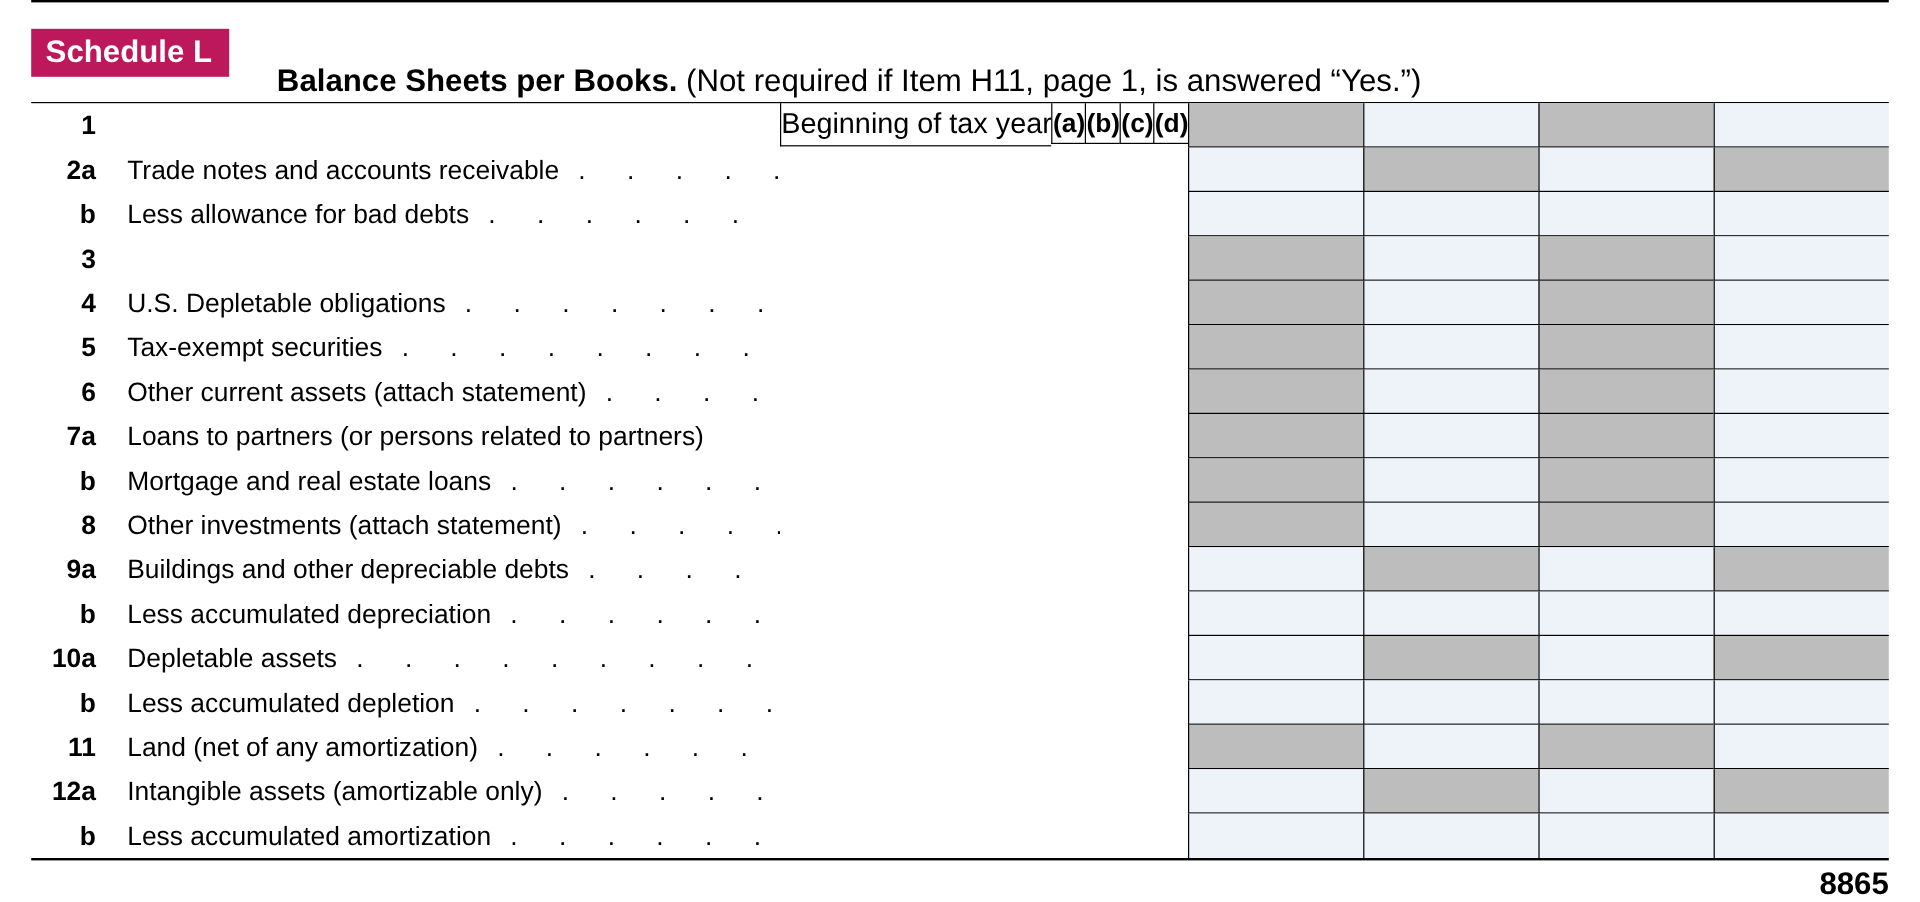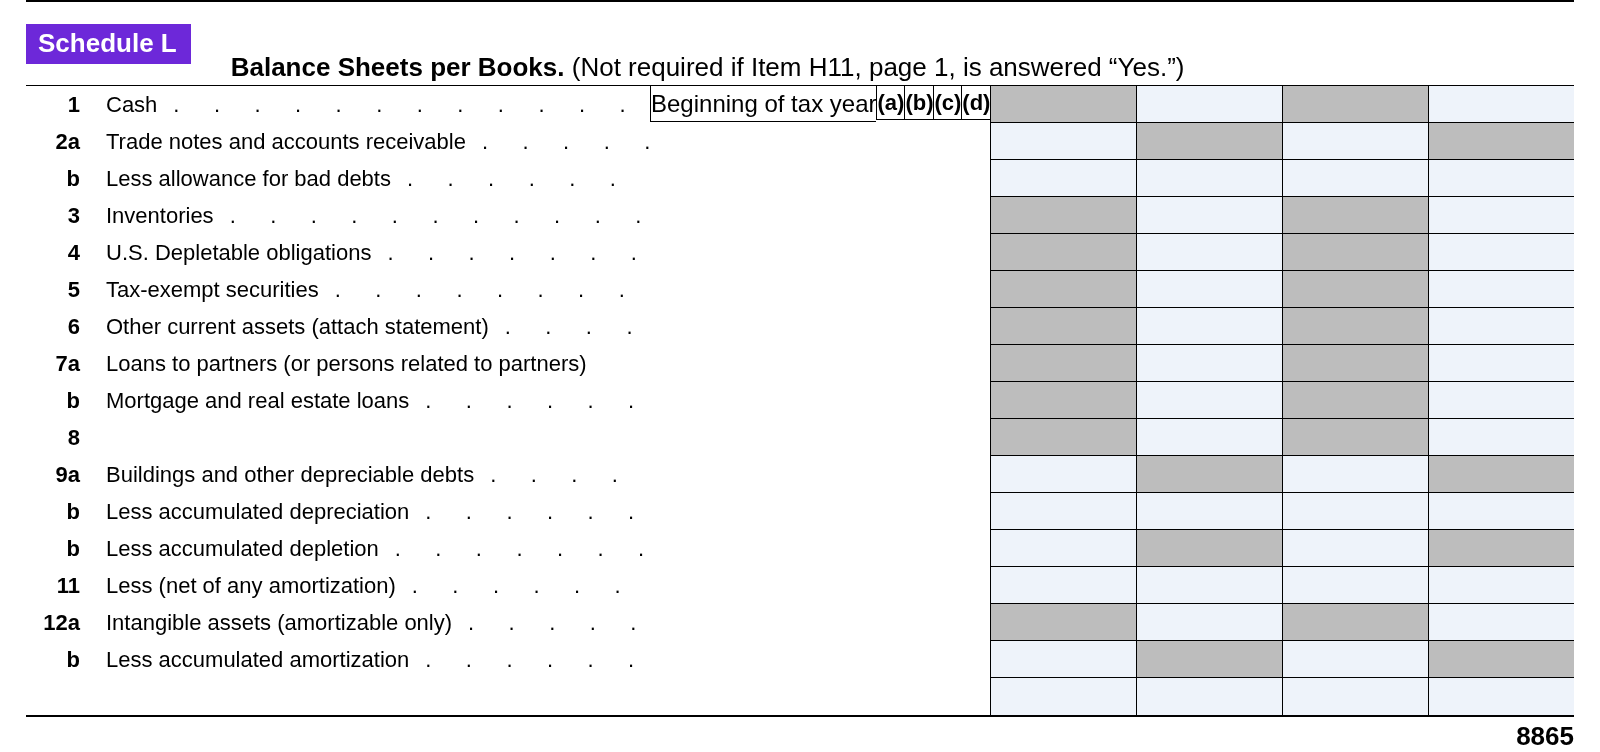--- a/index.html
+++ b/index.html
@@ -19,21 +19,21 @@
     }
     .top-rule {
       border-top: 2px solid #000;
     }
     .schedule-header {
       display: flex;
       align-items: center;
       border-bottom: 1.5px solid #000;
     }
     .schedule-badge {
-      background: #6d28d9;
+      background: #be185d;
       color: #fff;
       font-weight: bold;
       font-size: 26px;
       padding: 4px 14px 5px 12px;
       white-space: nowrap;
     }
     .schedule-title {
       font-size: 26px;
       padding-left: 40px;
       padding-top: 2px;
@@ -167,33 +167,31 @@
       <span class="bold">Balance Sheets per Books.</span><span> (Not required if Item H11, page 1, is answered “Yes.”)</span>
     </div>
   </div>
 
   <div class="main-table">
 
     <div class="left-col">
       <div id="label-rows">
           <div class="row">
             <div class="row-num">1</div>
-            <div class="row-label">Cash</div>
           </div>
           <div class="row">
             <div class="row-num">2a</div>
             <div class="row-label">Trade notes and accounts receivable</div>
           </div>
           <div class="row">
             <div class="row-num">b</div>
             <div class="row-label">Less allowance for bad debts</div>
           </div>
           <div class="row">
             <div class="row-num">3</div>
-            <div class="row-label">Inventories</div>
           </div>
           <div class="row">
             <div class="row-num">4</div>
             <div class="row-label">U.S. Depletable obligations</div>
           </div>
           <div class="row">
             <div class="row-num">5</div>
             <div class="row-label">Tax-exempt securities</div>
           </div>
           <div class="row">
@@ -203,36 +201,41 @@
           <div class="row">
             <div class="row-num">7a</div>
             <div class="row-label no-dots">Loans to partners (or persons related to partners)</div>
           </div>
           <div class="row">
             <div class="row-num">b</div>
             <div class="row-label">Mortgage and real estate loans</div>
           </div>
           <div class="row">
             <div class="row-num">8</div>
+            <div class="row-label">Other investments (attach statement)</div>
           </div>
           <div class="row">
             <div class="row-num">9a</div>
             <div class="row-label">Buildings and other depreciable debts</div>
           </div>
           <div class="row">
             <div class="row-num">b</div>
             <div class="row-label">Less accumulated depreciation</div>
           </div>
           <div class="row">
+            <div class="row-num">10a</div>
+            <div class="row-label">Depletable assets</div>
+          </div>
+          <div class="row">
             <div class="row-num">b</div>
             <div class="row-label">Less accumulated depletion</div>
           </div>
           <div class="row">
             <div class="row-num">11</div>
-            <div class="row-label">Less (net of any amortization)</div>
+            <div class="row-label">Land (net of any amortization)</div>
           </div>
           <div class="row">
             <div class="row-num">12a</div>
             <div class="row-label">Intangible assets (amortizable only)</div>
           </div>
           <div class="row">
             <div class="row-num">b</div>
             <div class="row-label">Less accumulated amortization</div>
           </div>
         </div>

